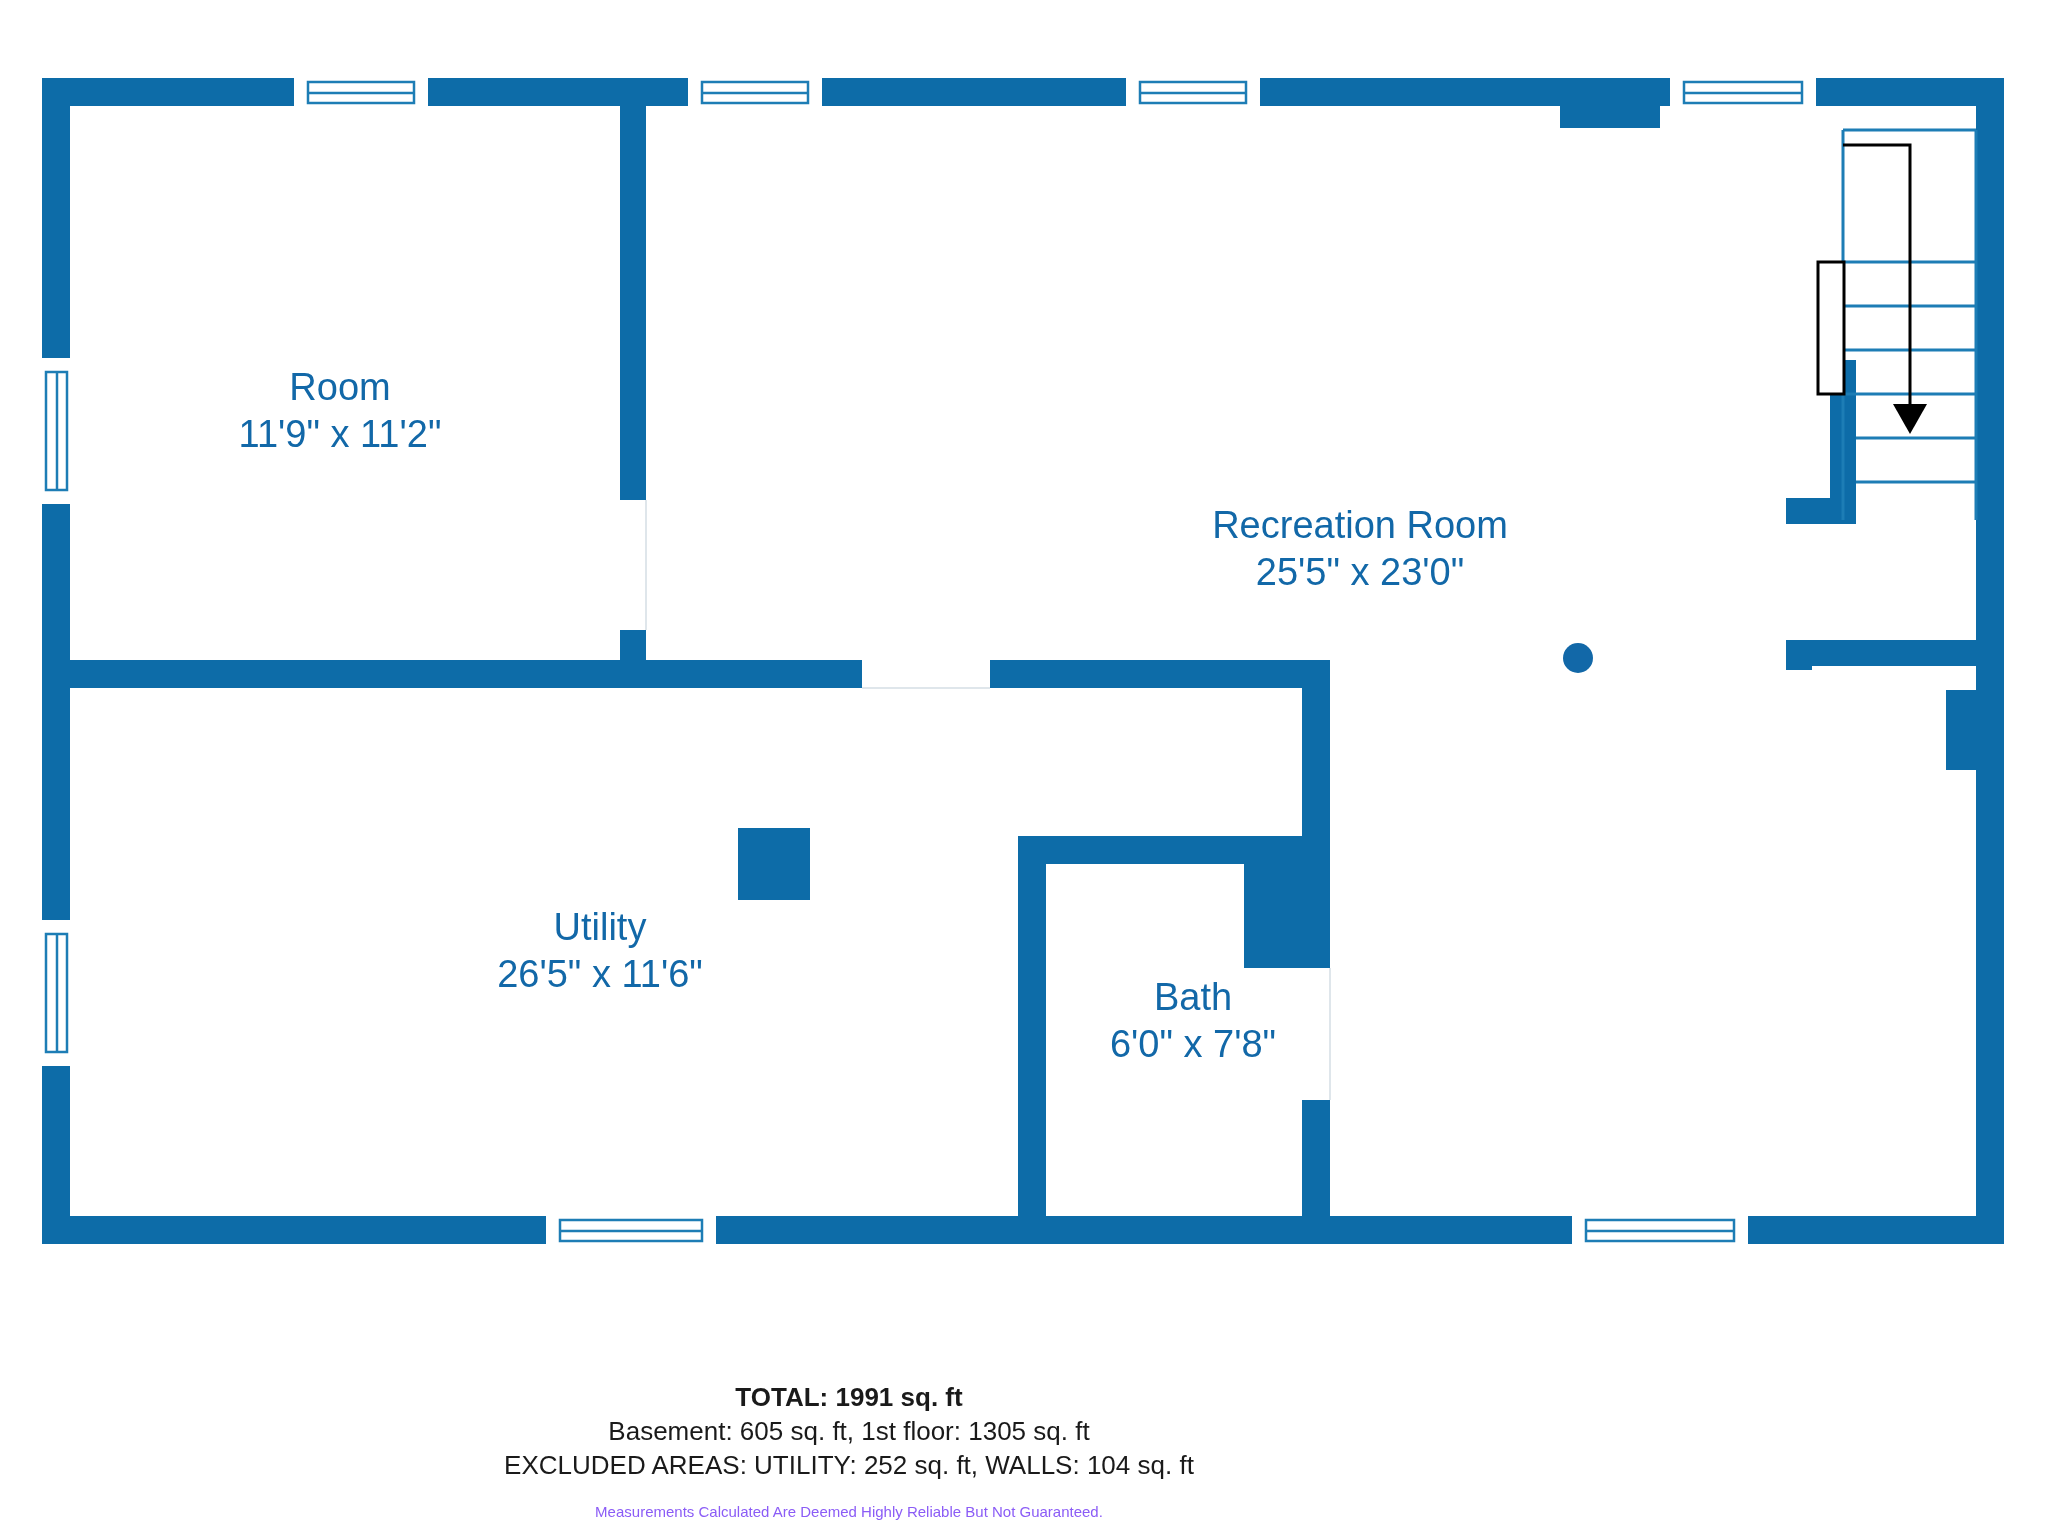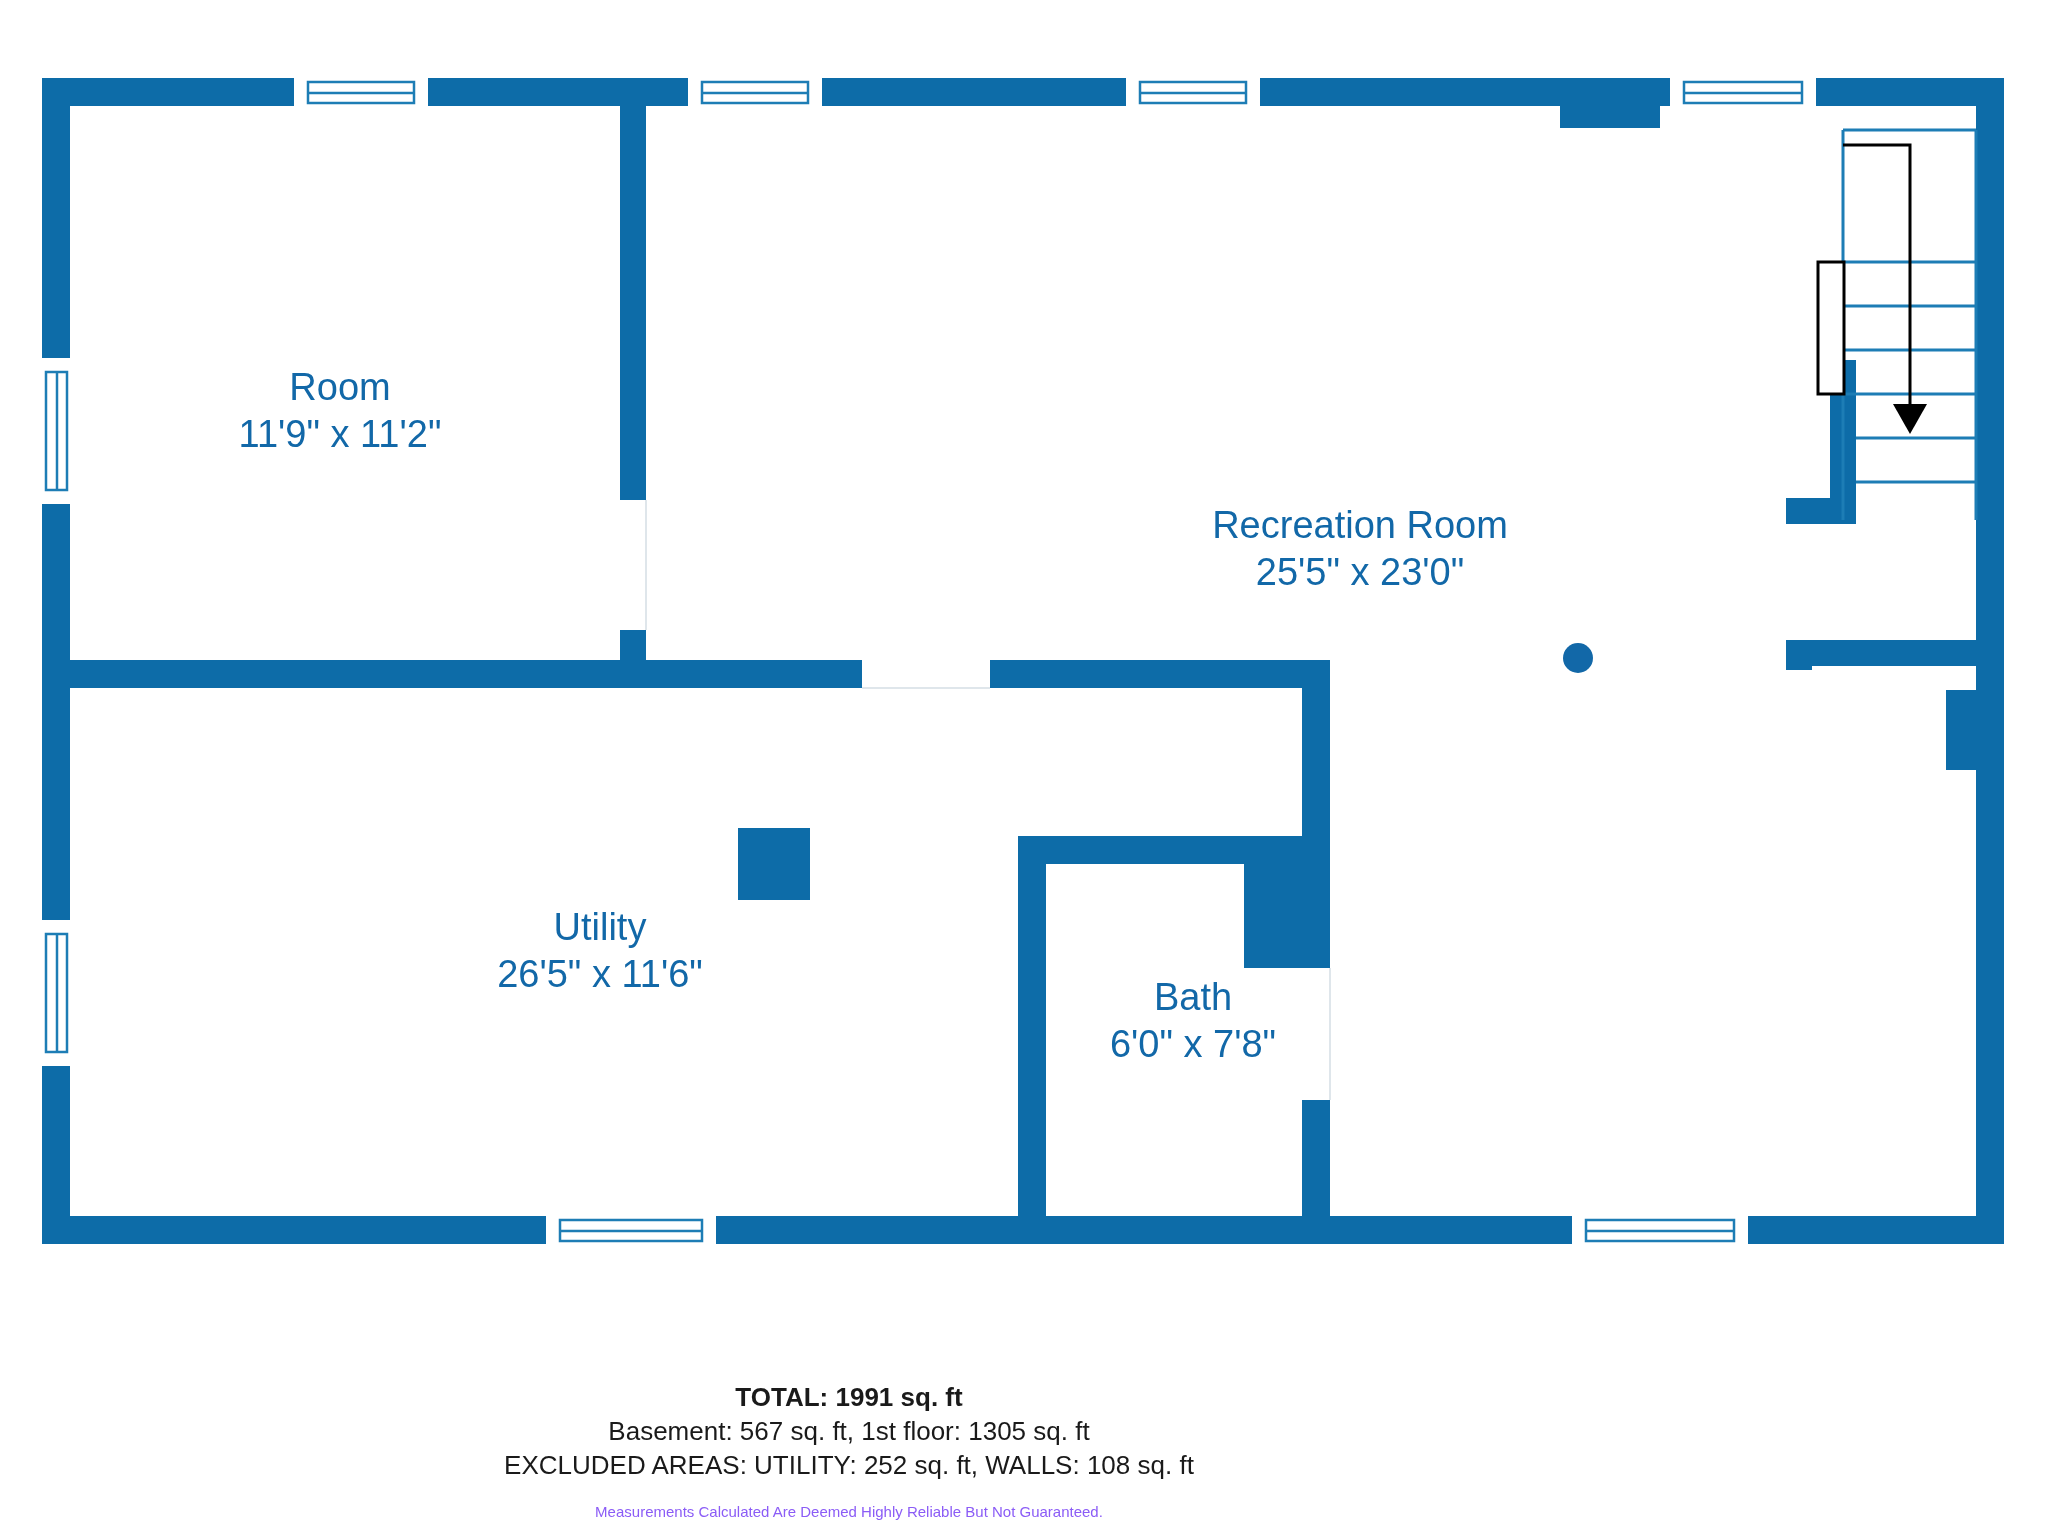--- a/index.html
+++ b/index.html
@@ -217,17 +217,17 @@
 
     <g>
       <text class="room-label-name" x="1193" y="1010" text-anchor="middle">Bath</text>
       <text class="room-label-dims" x="1193" y="1057" text-anchor="middle">6'0" x 7'8"</text>
     </g>
 
   </svg>
 
   <div class="footer-block">
     <div class="footer-total">TOTAL: 1991 sq. ft</div>
-    <div class="footer-line">Basement: 567 sq. ft, 1st floor: 1305 sq. ft</div>
-    <div class="footer-line">EXCLUDED AREAS: UTILITY: 252 sq. ft, WALLS: 108 sq. ft</div>
+    <div class="footer-line">Basement: 605 sq. ft, 1st floor: 1305 sq. ft</div>
+    <div class="footer-line">EXCLUDED AREAS: UTILITY: 252 sq. ft, WALLS: 104 sq. ft</div>
     <div class="footer-disclaimer">Measurements Calculated Are Deemed Highly Reliable But Not Guaranteed.</div>
   </div>
 </div>
 
 </body></html>

